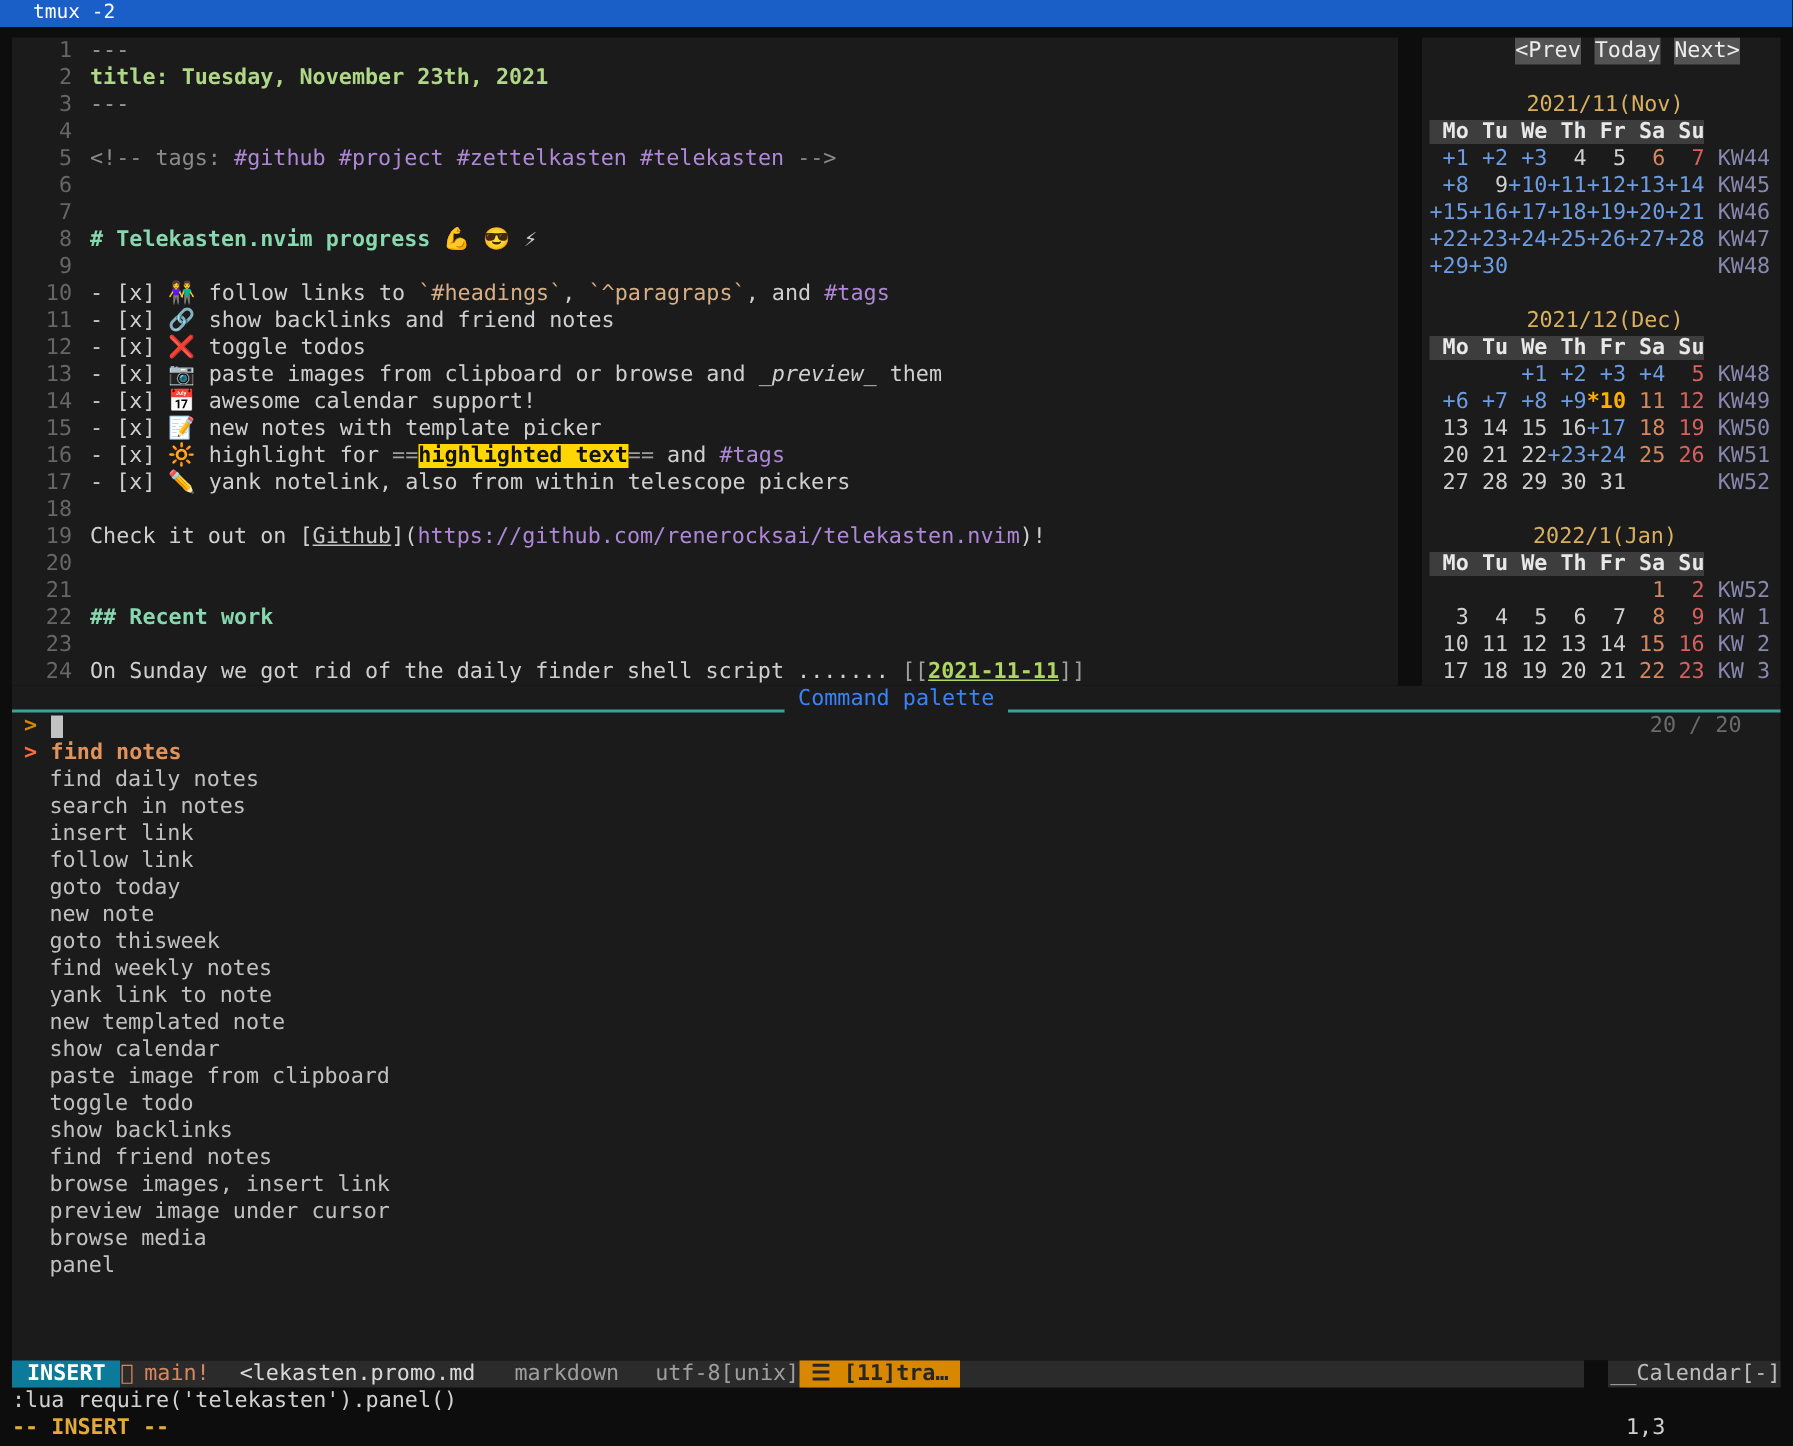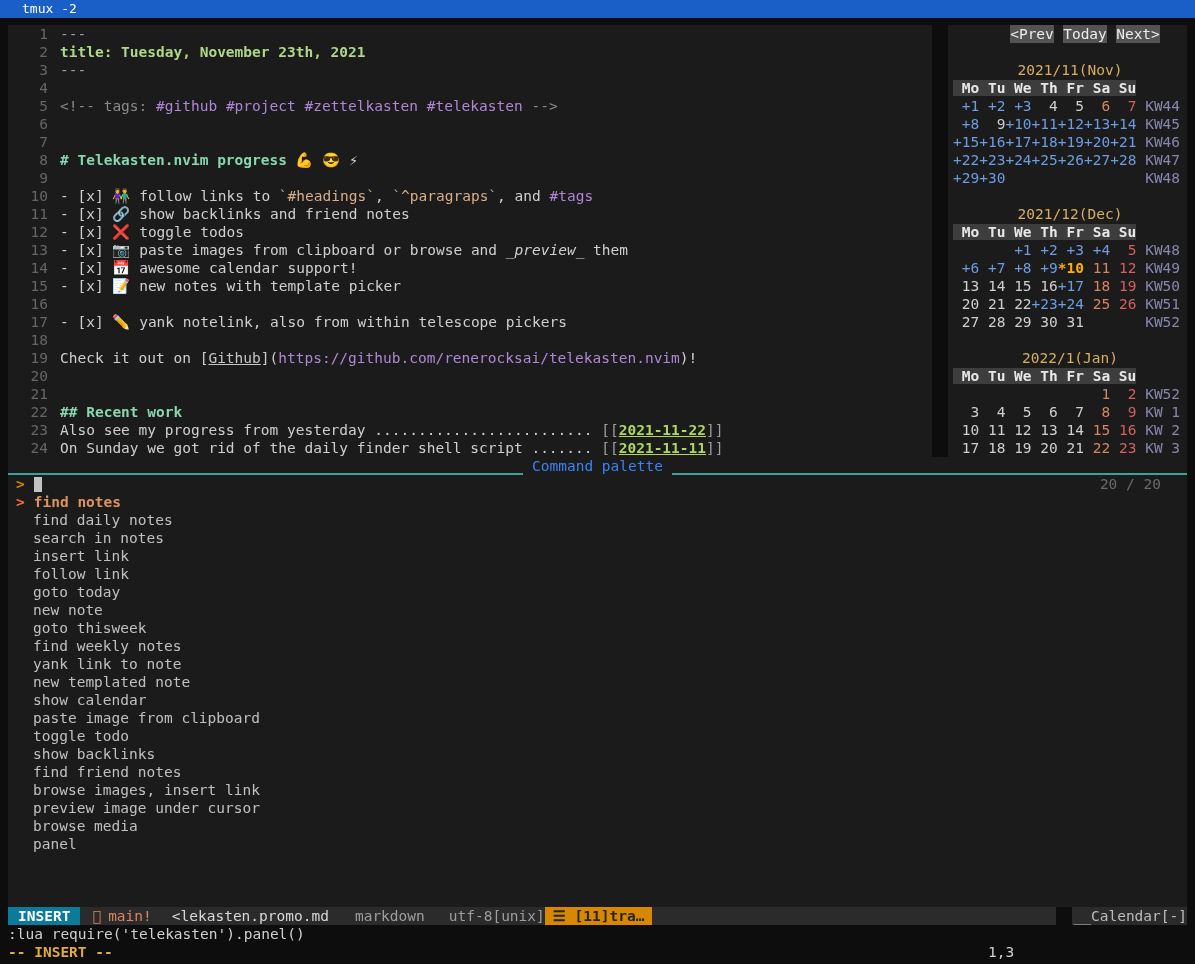--- a/index.html
+++ b/index.html
@@ -45,33 +45,33 @@
   .caret{color:#d78700;font-weight:bold;margin-right:9px}
   .cursor{display:inline-block;width:8px;height:15px;background:#c2c2c2}
   .counter{margin-left:auto;margin-right:26px;color:#6a6a6a}
   .pal-selected{display:flex;height:18px;padding-left:8px}
   .sel-caret{color:#ff6a3c;font-weight:bold;margin-right:9px}
   .sel-text{color:#e0935c;font-weight:bold}
   .pal-item{height:18px;padding-left:25px;color:#c0c0c0;white-space:pre}
   .statusline{display:flex;height:18px}
   .sl-left{display:flex;width:1100px;background:#2b2b2b;align-items:center}
   .sl-mode{background:#0c7a99;color:#fff;font-weight:bold;padding:0 10px;height:18px}
-  .sl-branch{color:#d7875f;padding-left:12px}
+  .sl-branch{color:#d7875f;padding-left:0}
   .branch-icon{display:inline-block;margin-right:7px;min-width:8px;color:#d7875f}
   .sl-file{color:#d8d8d8;margin-left:20px}
   .sl-ft{color:#9e9e9e;margin-left:26px}
   .sl-enc{color:#9e9e9e;margin-left:24px}
   .sl-stats{margin-left:auto;background:#0e8080;color:#f2f2f2;padding:0 10px;height:18px}
   .sl-buf{background:#d78700;color:#262626;font-weight:bold;padding:0 8px;height:18px}
   .sl-gap{width:16px;background:#0d0d0d}
   .sl-right{flex:1;background:#2b2b2b;color:#bcbcbc;padding-left:2px}
   .cmdline{height:18px;color:#d0d0d0}
   .ruler{position:relative;height:21px}
   .mode-msg{color:#e2a93b;font-weight:bold}
-  .ruler-pos{position:absolute;left:980px;color:#d0d0d0}
+  .ruler-pos{position:absolute;left:1076px;color:#d0d0d0}
   .ruler-all{position:absolute;left:1218px;color:#d0d0d0}
 </style>
 </head>
 <body>
 
 <div class="screen">
   <div class="tmux-bar">
     <span>tmux  -2</span>
   </div>
   <div class="vim">
@@ -86,28 +86,28 @@
             <div class="line"><span class="lnum">6</span><span class="lcontent"></span></div>
             <div class="line"><span class="lnum">7</span><span class="lcontent"></span></div>
             <div class="line"><span class="lnum">8</span><span class="lcontent"><span class="seg-h"># Telekasten.nvim progress</span><span class="seg-p"> 💪 😎 ⚡</span></span></div>
             <div class="line"><span class="lnum">9</span><span class="lcontent"></span></div>
             <div class="line"><span class="lnum">10</span><span class="lcontent"><span class="seg-p">- [x] 👫 follow links to </span><span class="seg-cd">`#headings`</span><span class="seg-p">, </span><span class="seg-cd">`^paragraps`</span><span class="seg-p">, and </span><span class="seg-tg">#tags</span></span></div>
             <div class="line"><span class="lnum">11</span><span class="lcontent"><span class="seg-p">- [x] 🔗 show backlinks and friend notes</span></span></div>
             <div class="line"><span class="lnum">12</span><span class="lcontent"><span class="seg-p">- [x] ❌ toggle todos</span></span></div>
             <div class="line"><span class="lnum">13</span><span class="lcontent"><span class="seg-p">- [x] 📷 paste images from clipboard or browse and </span><span class="seg-it">_preview_</span><span class="seg-p"> them</span></span></div>
             <div class="line"><span class="lnum">14</span><span class="lcontent"><span class="seg-p">- [x] 📅 awesome calendar support!</span></span></div>
             <div class="line"><span class="lnum">15</span><span class="lcontent"><span class="seg-p">- [x] 📝 new notes with template picker</span></span></div>
-            <div class="line"><span class="lnum">16</span></div>
+            <div class="line"><span class="lnum">16</span><span class="lcontent"><span class="seg-p">- [x] 🔆 highlight for </span><span class="seg-pu">==</span><span class="seg-hl">highlighted text</span><span class="seg-pu">==</span><span class="seg-p"> and </span><span class="seg-tg">#tags</span></span></div>
             <div class="line"><span class="lnum">17</span><span class="lcontent"><span class="seg-p">- [x] ✏️ yank notelink, also from within telescope pickers</span></span></div>
             <div class="line"><span class="lnum">18</span><span class="lcontent"></span></div>
             <div class="line"><span class="lnum">19</span><span class="lcontent"><span class="seg-p">Check it out on [</span><span class="seg-lk">Github</span><span class="seg-p">](</span><span class="seg-ur">https://github.com/renerocksai/telekasten.nvim</span><span class="seg-p">)!</span></span></div>
             <div class="line"><span class="lnum">20</span><span class="lcontent"></span></div>
             <div class="line"><span class="lnum">21</span><span class="lcontent"></span></div>
             <div class="line"><span class="lnum">22</span><span class="lcontent"><span class="seg-h">## Recent work</span></span></div>
-            <div class="line"><span class="lnum">23</span><span class="lcontent"><span class="seg-p">Also see my progress from yesterday ......................... </span><span class="seg-pu">[[</span><span class="seg-wl">2021-11-22</span><span class="seg-pu">]]</span></span></div>
+            <div class="line"><span class="lnum">23</span></div>
             <div class="line"><span class="lnum">24</span><span class="lcontent"><span class="seg-p">On Sunday we got rid of the daily finder shell script ....... </span><span class="seg-pu">[[</span><span class="seg-wl">2021-11-11</span><span class="seg-pu">]]</span></span></div>
           </div>
       </div>
       <div class="gap"></div>
       <div class="calwin">
         <div class="cal-row cal-nav">
           <span class="cal-btn">&lt;Prev</span>
           <span class="cal-btn">Today</span>
           <span class="cal-btn">Next&gt;</span>
         </div>

